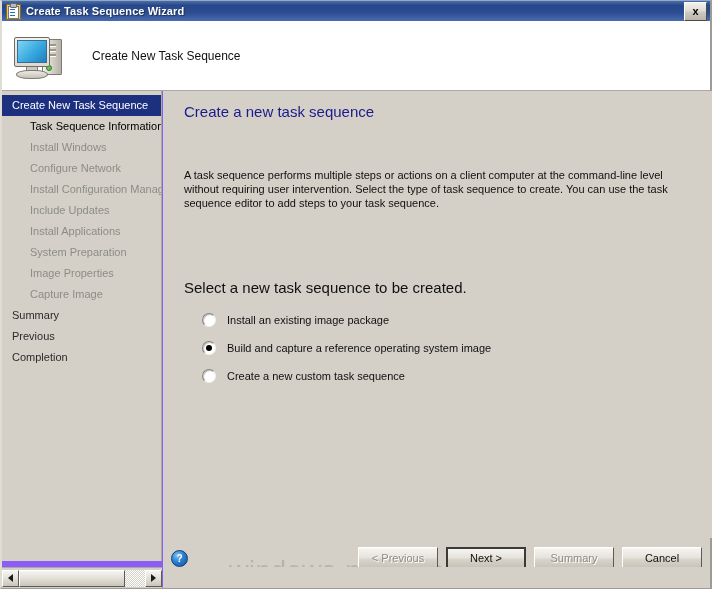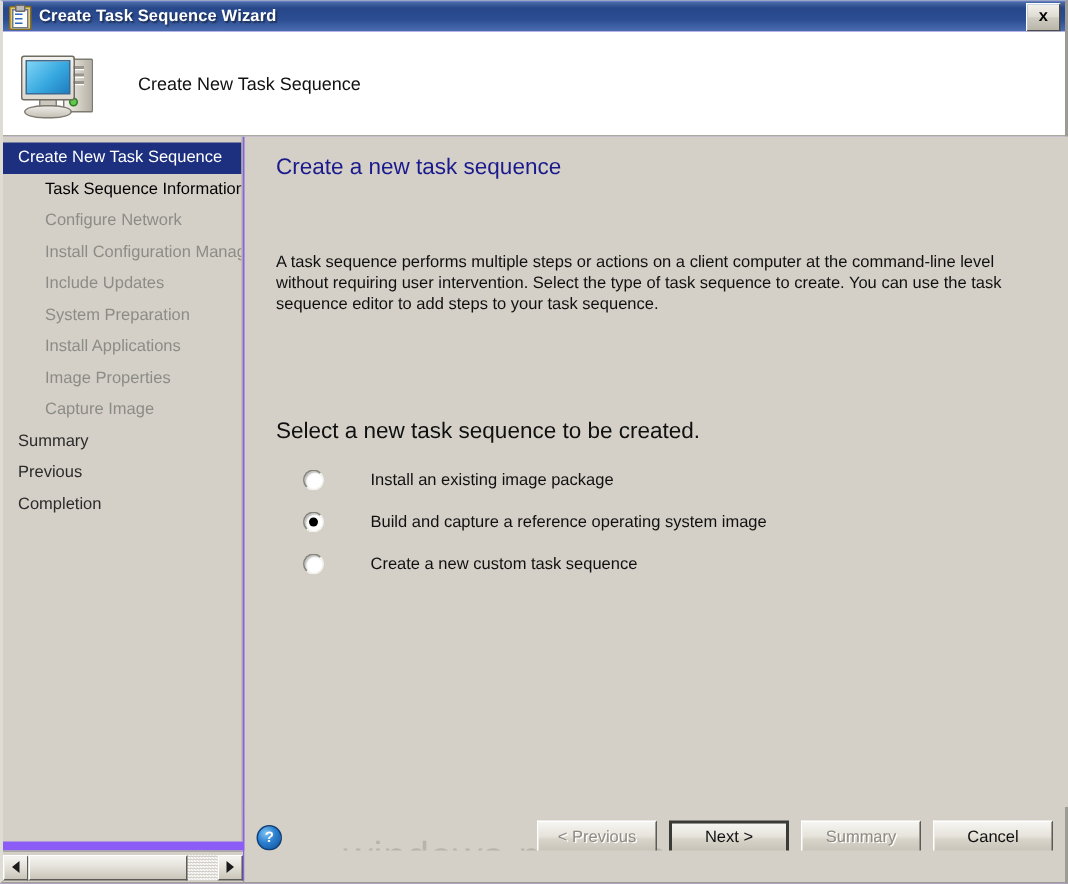--- a/index.html
+++ b/index.html
@@ -250,21 +250,20 @@
     color: #101010;
   }
   .radio-group {
     position: absolute;
     left: 39px; top: 215px;
   }
   .radio-row {
     display: flex;
     align-items: center;
     height: 28px;
-    gap: 20px;
   }
   .radio-mark {
     width: 12px; height: 12px;
     border-radius: 50%;
     background: #ffffff;
     border-top: 1px solid #86837b;
     border-left: 1px solid #86837b;
     border-right: 1px solid #f2f1ec;
     border-bottom: 1px solid #f2f1ec;
     box-shadow: inset 1px 1px 1px rgba(0,0,0,0.25);
@@ -437,25 +436,26 @@
       <div class="pc-base"></div>
       <div class="pc-monitor"></div>
       <div class="pc-screen"></div>
     </div>
     <div class="header-title">Create New Task Sequence</div>
   </div>
 
   <div class="nav-panel">
     <div class="nav-item selected">Create New Task Sequence</div>
     <div class="nav-item indent current">Task Sequence Information</div>
+    <div class="nav-item indent disabled">Install Windows</div>
     <div class="nav-item indent disabled">Configure Network</div>
     <div class="nav-item indent disabled">Install Configuration Manag</div>
     <div class="nav-item indent disabled">Include Updates</div>
+    <div class="nav-item indent disabled">Install Applications</div>
     <div class="nav-item indent disabled">System Preparation</div>
-    <div class="nav-item indent disabled">Install Applications</div>
     <div class="nav-item indent disabled">Image Properties</div>
     <div class="nav-item indent disabled">Capture Image</div>
     <div class="nav-item">Summary</div>
     <div class="nav-item">Previous</div>
     <div class="nav-item">Completion</div>
   </div>
 
   <div class="content">
     <div class="content-heading">Create a new task sequence</div>
     <div class="content-paragraph">A task sequence performs multiple steps or actions on a client computer at the command-line level without requiring user intervention. Select the type of task sequence to create. You can use the task sequence editor to add steps to your task sequence.</div>

